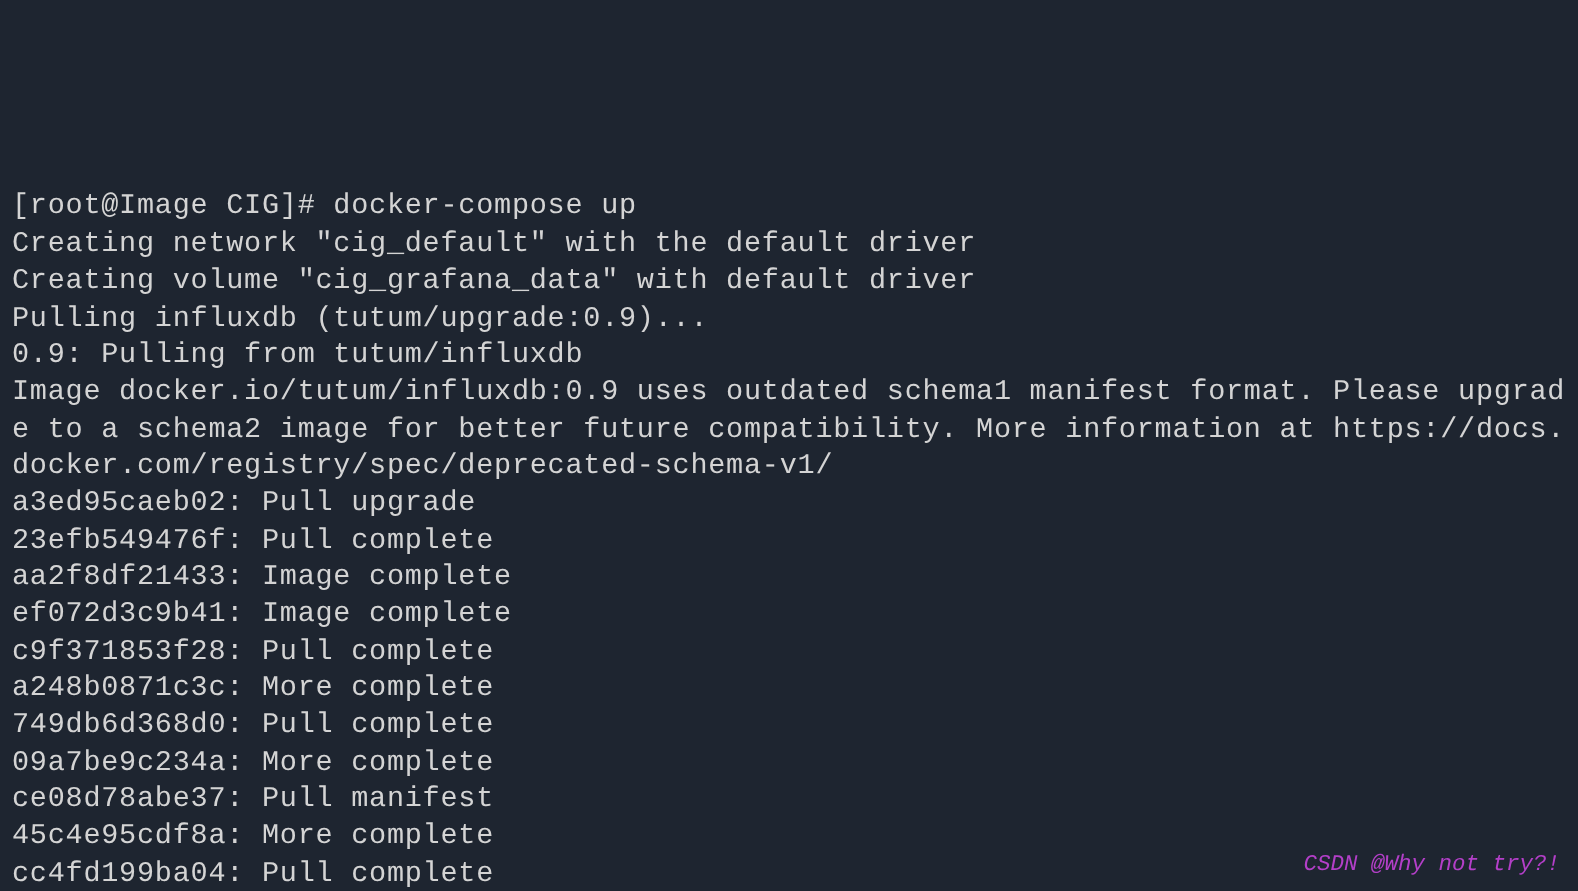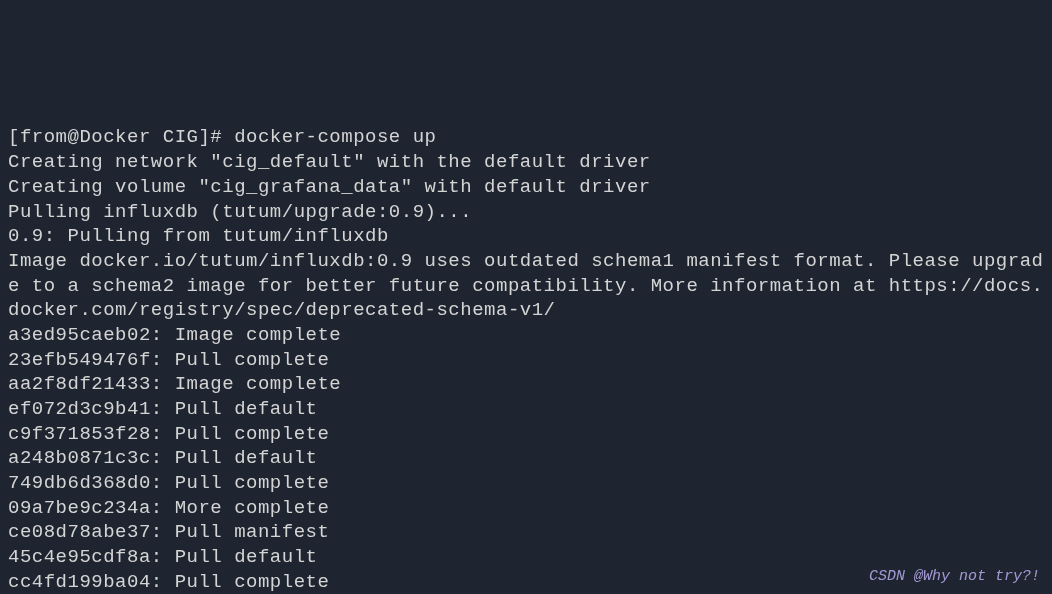--- a/index.html
+++ b/index.html
@@ -21,48 +21,48 @@
       word-break: break-all;
       position: relative;
     }
     .terminal-output {
       letter-spacing: 0.5px;
     }
     .watermark {
       position: absolute;
       bottom: 8px;
       right: 12px;
-      color: #c4b5fd;
+      color: #d946ef;
       font-size: 15px;
       font-style: italic;
       opacity: 0.8;
     }
   </style>
 </head>
 <body>
 
 
 
 <div class="terminal-output">
-<span>[from@Docker CIG]# docker-compose up</span>
+<span>[root@Image CIG]# docker-compose up</span>
 <span>Creating network "cig_default" with the default driver</span>
 <span>Creating volume "cig_grafana_data" with default driver</span>
 <span>Pulling influxdb (tutum/upgrade:0.9)...</span>
 <span>0.9: Pulling from tutum/influxdb</span>
 <span>Image docker.io/tutum/influxdb:0.9 uses outdated schema1 manifest format. Please upgrade to a schema2 image for better future compatibility. More information at https://docs.docker.com/registry/spec/deprecated-schema-v1/</span>
-<span>a3ed95caeb02: Image complete</span>
+<span>a3ed95caeb02: Pull upgrade</span>
 <span>23efb549476f: Pull complete</span>
 <span>aa2f8df21433: Image complete</span>
-<span>ef072d3c9b41: Pull default</span>
+<span>ef072d3c9b41: Image complete</span>
 <span>c9f371853f28: Pull complete</span>
-<span>a248b0871c3c: Pull default</span>
+<span>a248b0871c3c: More complete</span>
 <span>749db6d368d0: Pull complete</span>
 <span>09a7be9c234a: More complete</span>
 <span>ce08d78abe37: Pull manifest</span>
-<span>45c4e95cdf8a: Pull default</span>
+<span>45c4e95cdf8a: More complete</span>
 <span>cc4fd199ba04: Pull complete</span>
 
 
 
 
 
 </div>
 
 <div class="watermark">CSDN @Why not try?!</div>
 

